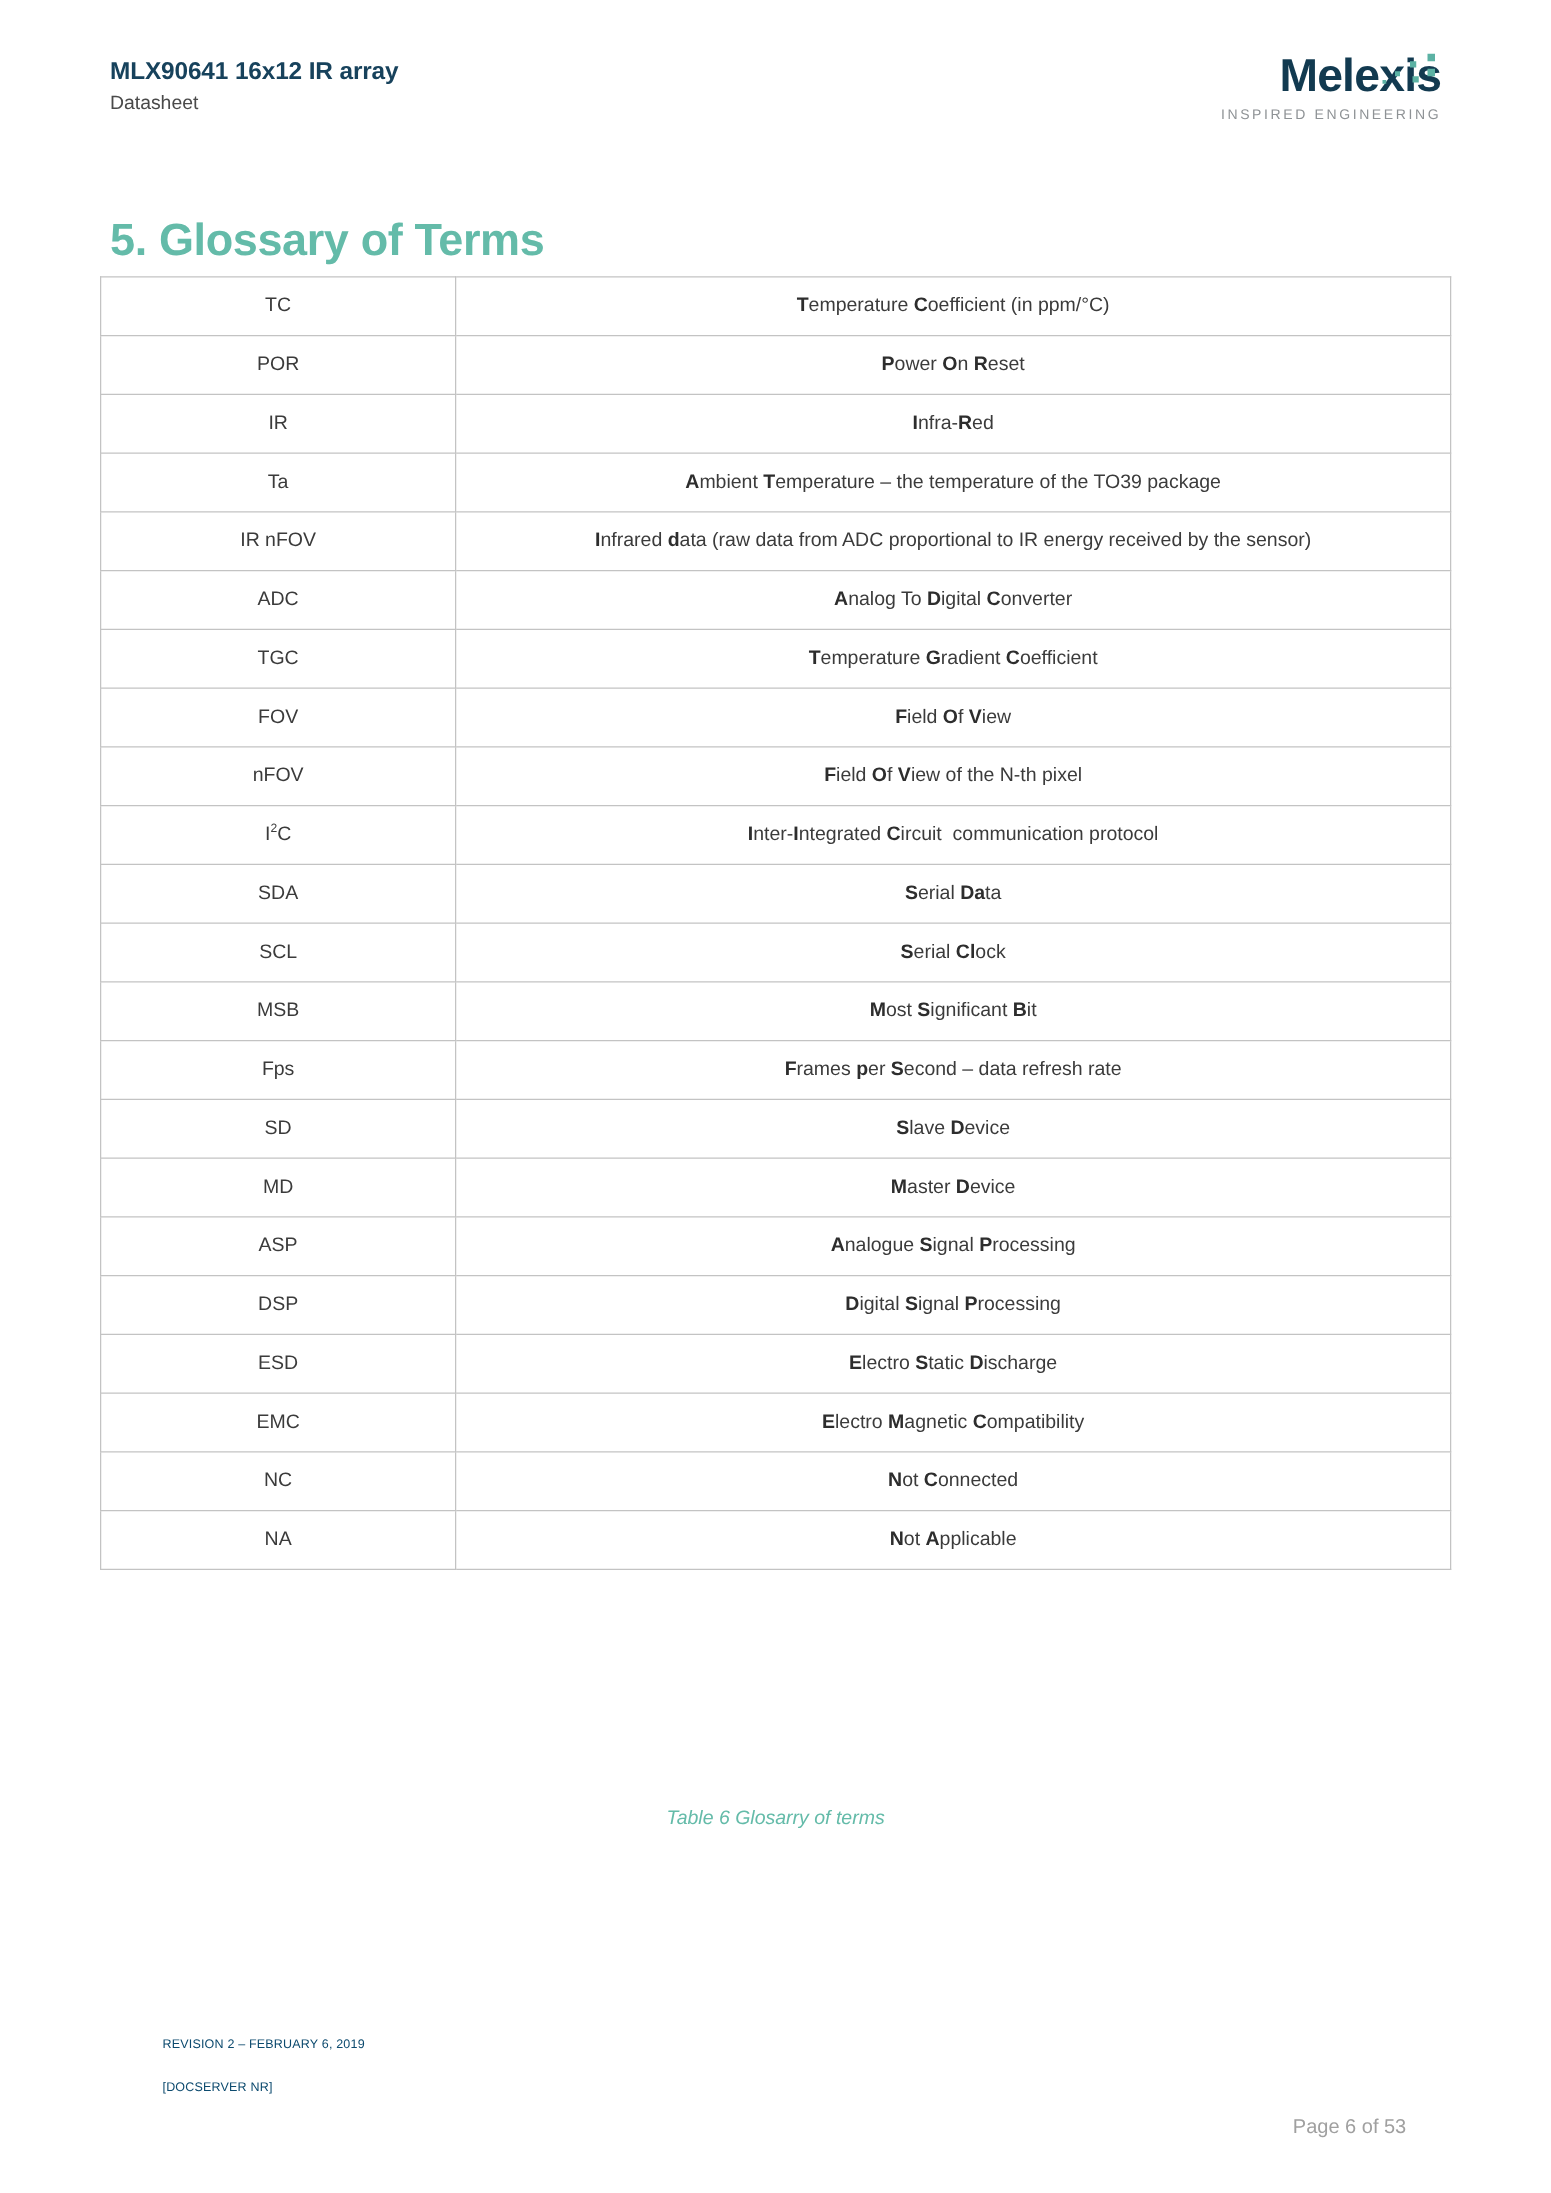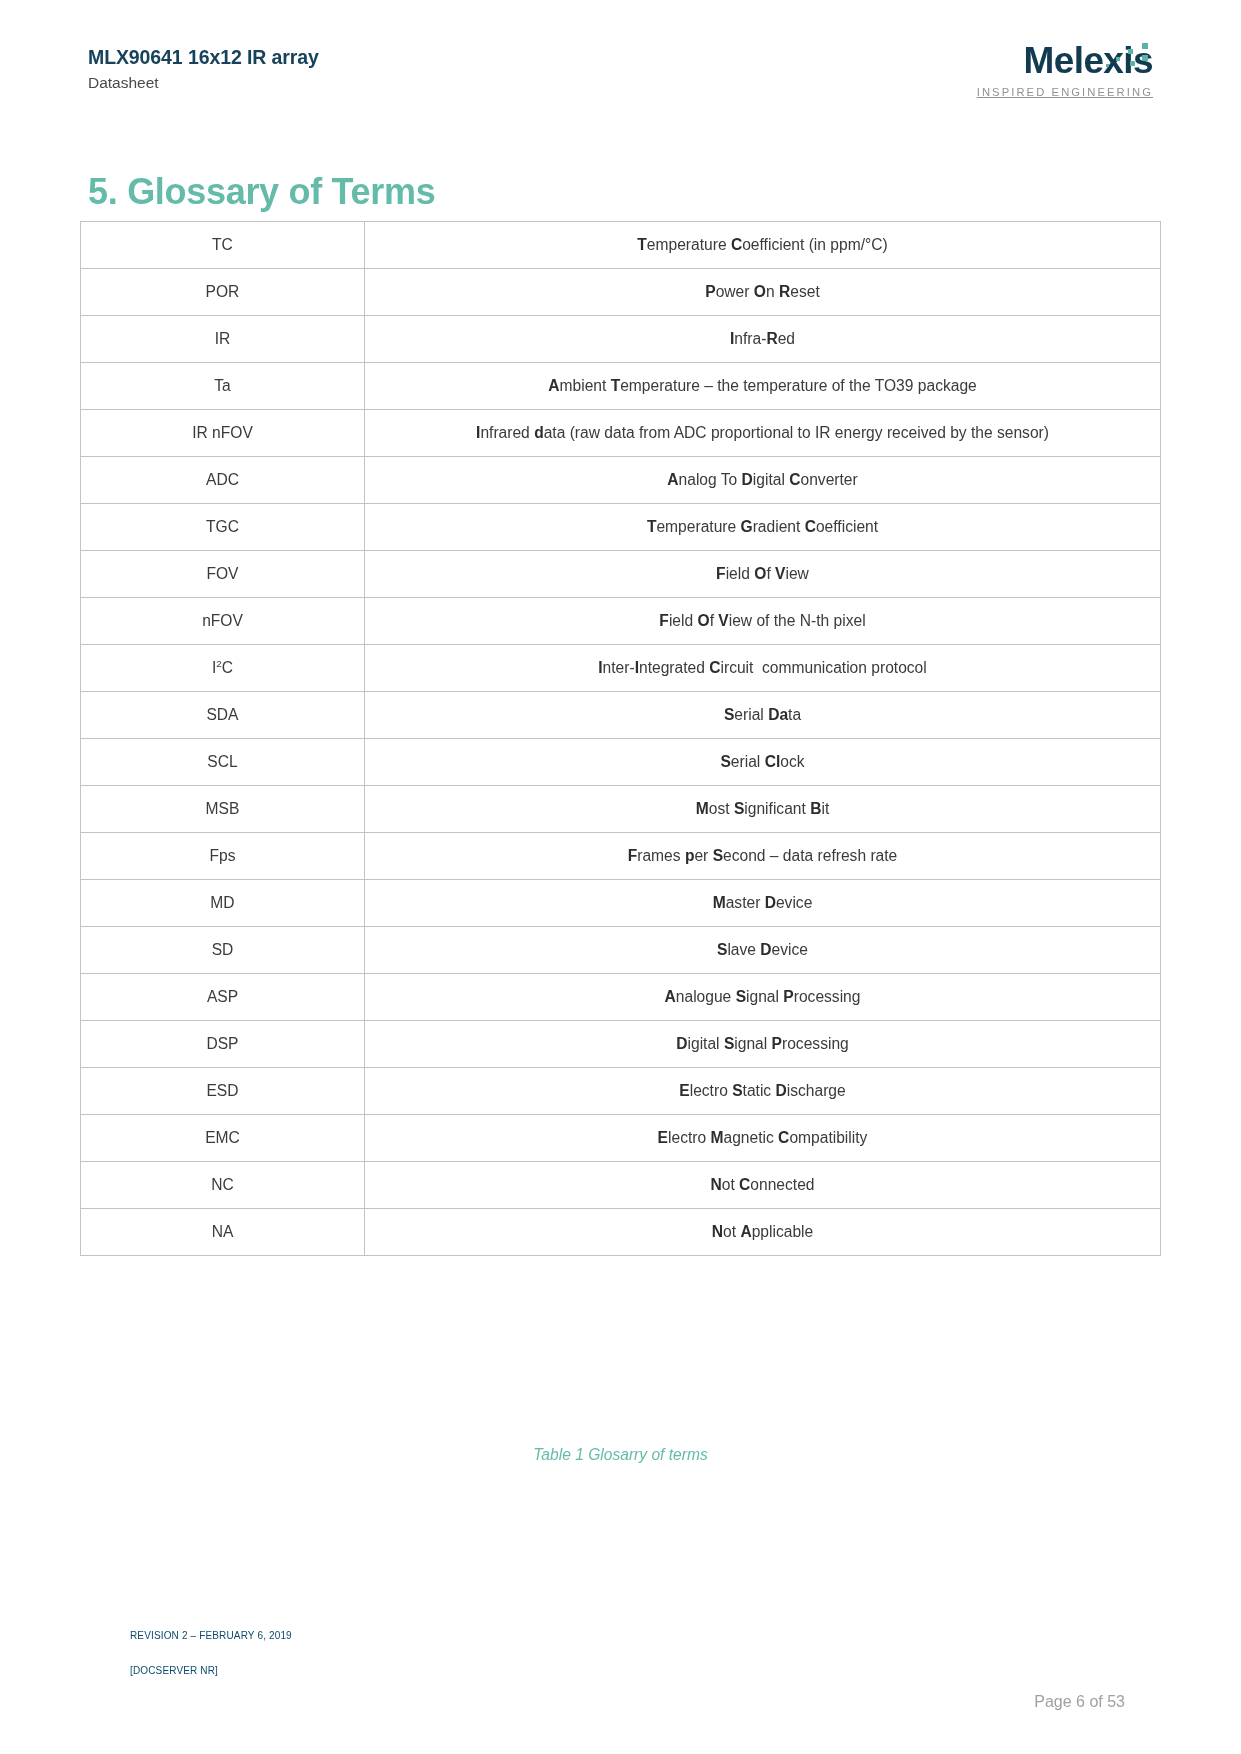--- a/index.html
+++ b/index.html
@@ -68,21 +68,20 @@
     line-height: 1;
     text-align: right;
   }
   .logo-tag {
     font-size: 11.2px;
     letter-spacing: 2.1px;
     color: #8e9295;
     text-align: right;
     margin-top: 7px;
     white-space: nowrap;
-    text-decoration: underline;
   }
   .logo-dots {
     position: absolute;
     right: 2px;
     top: 0px;
     width: 56px;
     height: 34px;
   }
   .logo-dots i {
     position: absolute;
@@ -258,26 +257,26 @@
           </tr>
           <tr>
             <td class="term">MSB</td>
             <td class="definition"><b>M</b>ost <b>S</b>ignificant <b>B</b>it</td>
           </tr>
           <tr>
             <td class="term">Fps</td>
             <td class="definition"><b>F</b>rames <b>p</b>er <b>S</b>econd – data refresh rate</td>
           </tr>
           <tr>
+            <td class="term">SD</td>
+            <td class="definition"><b>S</b>lave <b>D</b>evice</td>
+          </tr>
+          <tr>
             <td class="term">MD</td>
             <td class="definition"><b>M</b>aster <b>D</b>evice</td>
-          </tr>
-          <tr>
-            <td class="term">SD</td>
-            <td class="definition"><b>S</b>lave <b>D</b>evice</td>
           </tr>
           <tr>
             <td class="term">ASP</td>
             <td class="definition"><b>A</b>nalogue <b>S</b>ignal <b>P</b>rocessing</td>
           </tr>
           <tr>
             <td class="term">DSP</td>
             <td class="definition"><b>D</b>igital <b>S</b>ignal <b>P</b>rocessing</td>
           </tr>
           <tr>
@@ -293,21 +292,21 @@
             <td class="definition"><b>N</b>ot <b>C</b>onnected</td>
           </tr>
           <tr>
             <td class="term">NA</td>
             <td class="definition"><b>N</b>ot <b>A</b>pplicable</td>
           </tr>
         </tbody>
     </table>
   </div>
 
-  <div class="table-caption">Table 1 Glosarry of terms</div>
+  <div class="table-caption">Table 6 Glosarry of terms</div>
 
   <div class="footer">
     <div class="footer-line">REVISION 2 – FEBRUARY 6, 2019</div>
     <div class="footer-line second">[DOCSERVER NR]</div>
     <div class="page-number">Page 6 of 53</div>
   </div>
 
 </div>
 
 </body></html>

